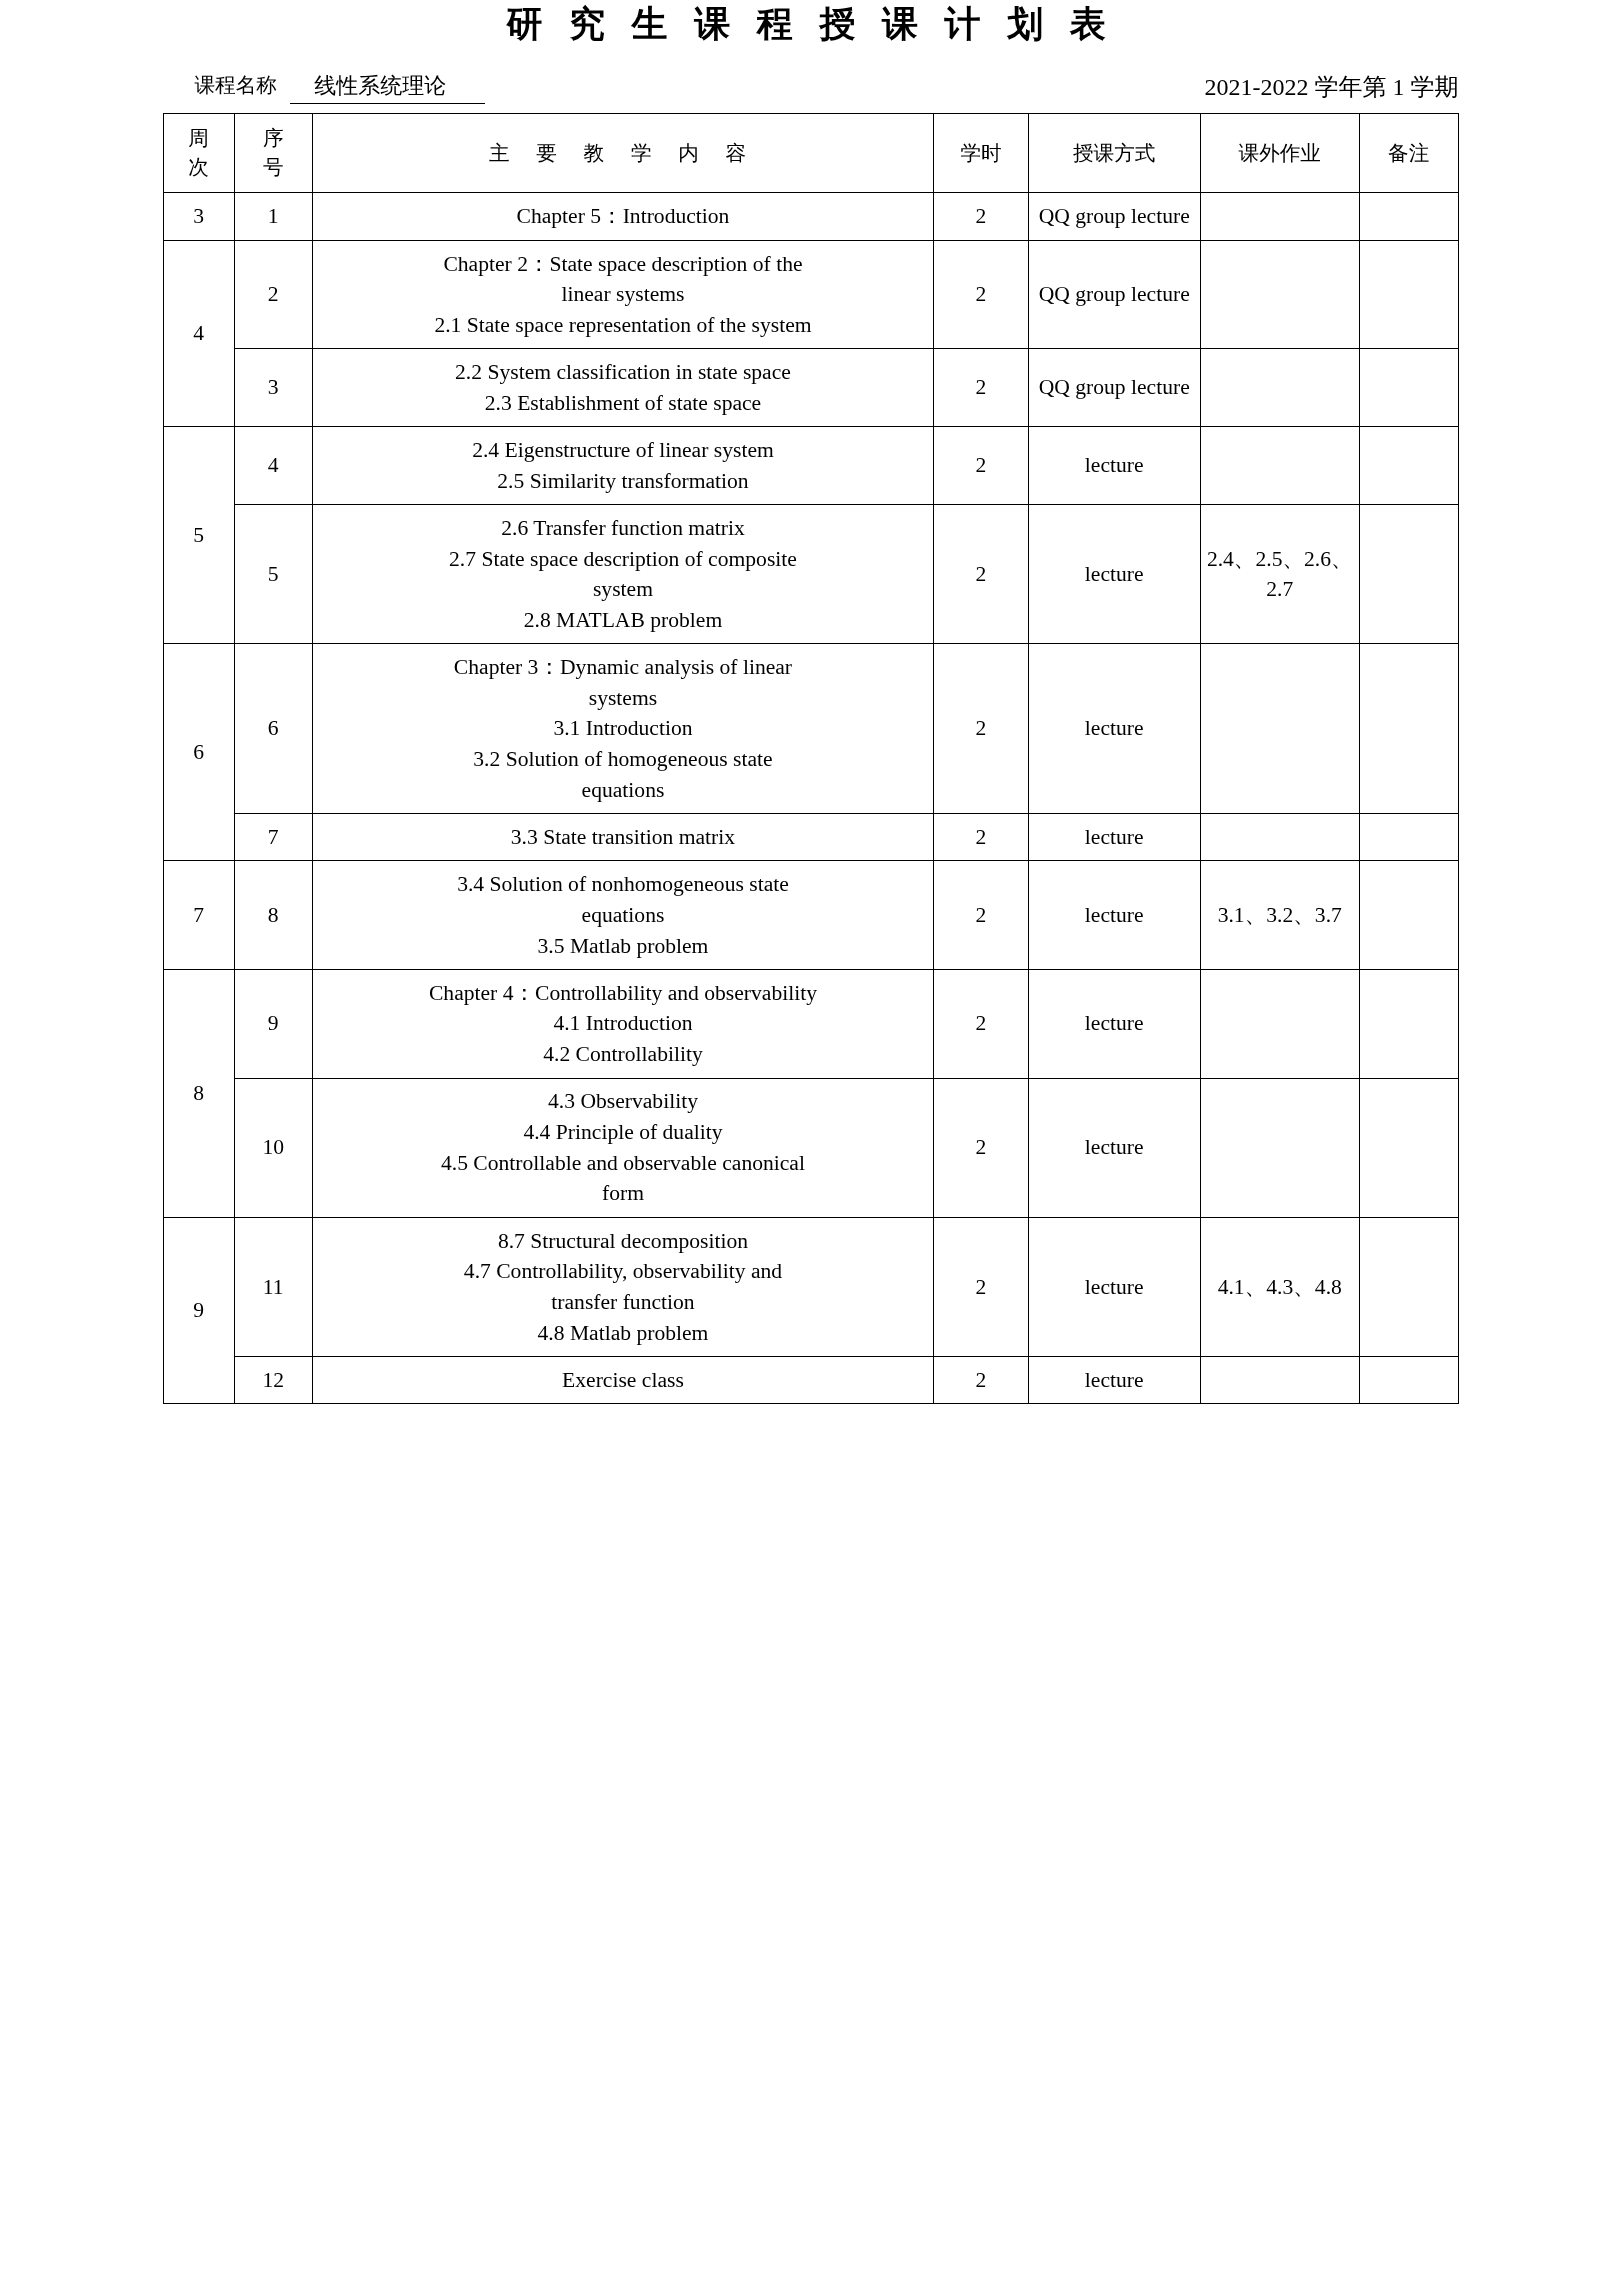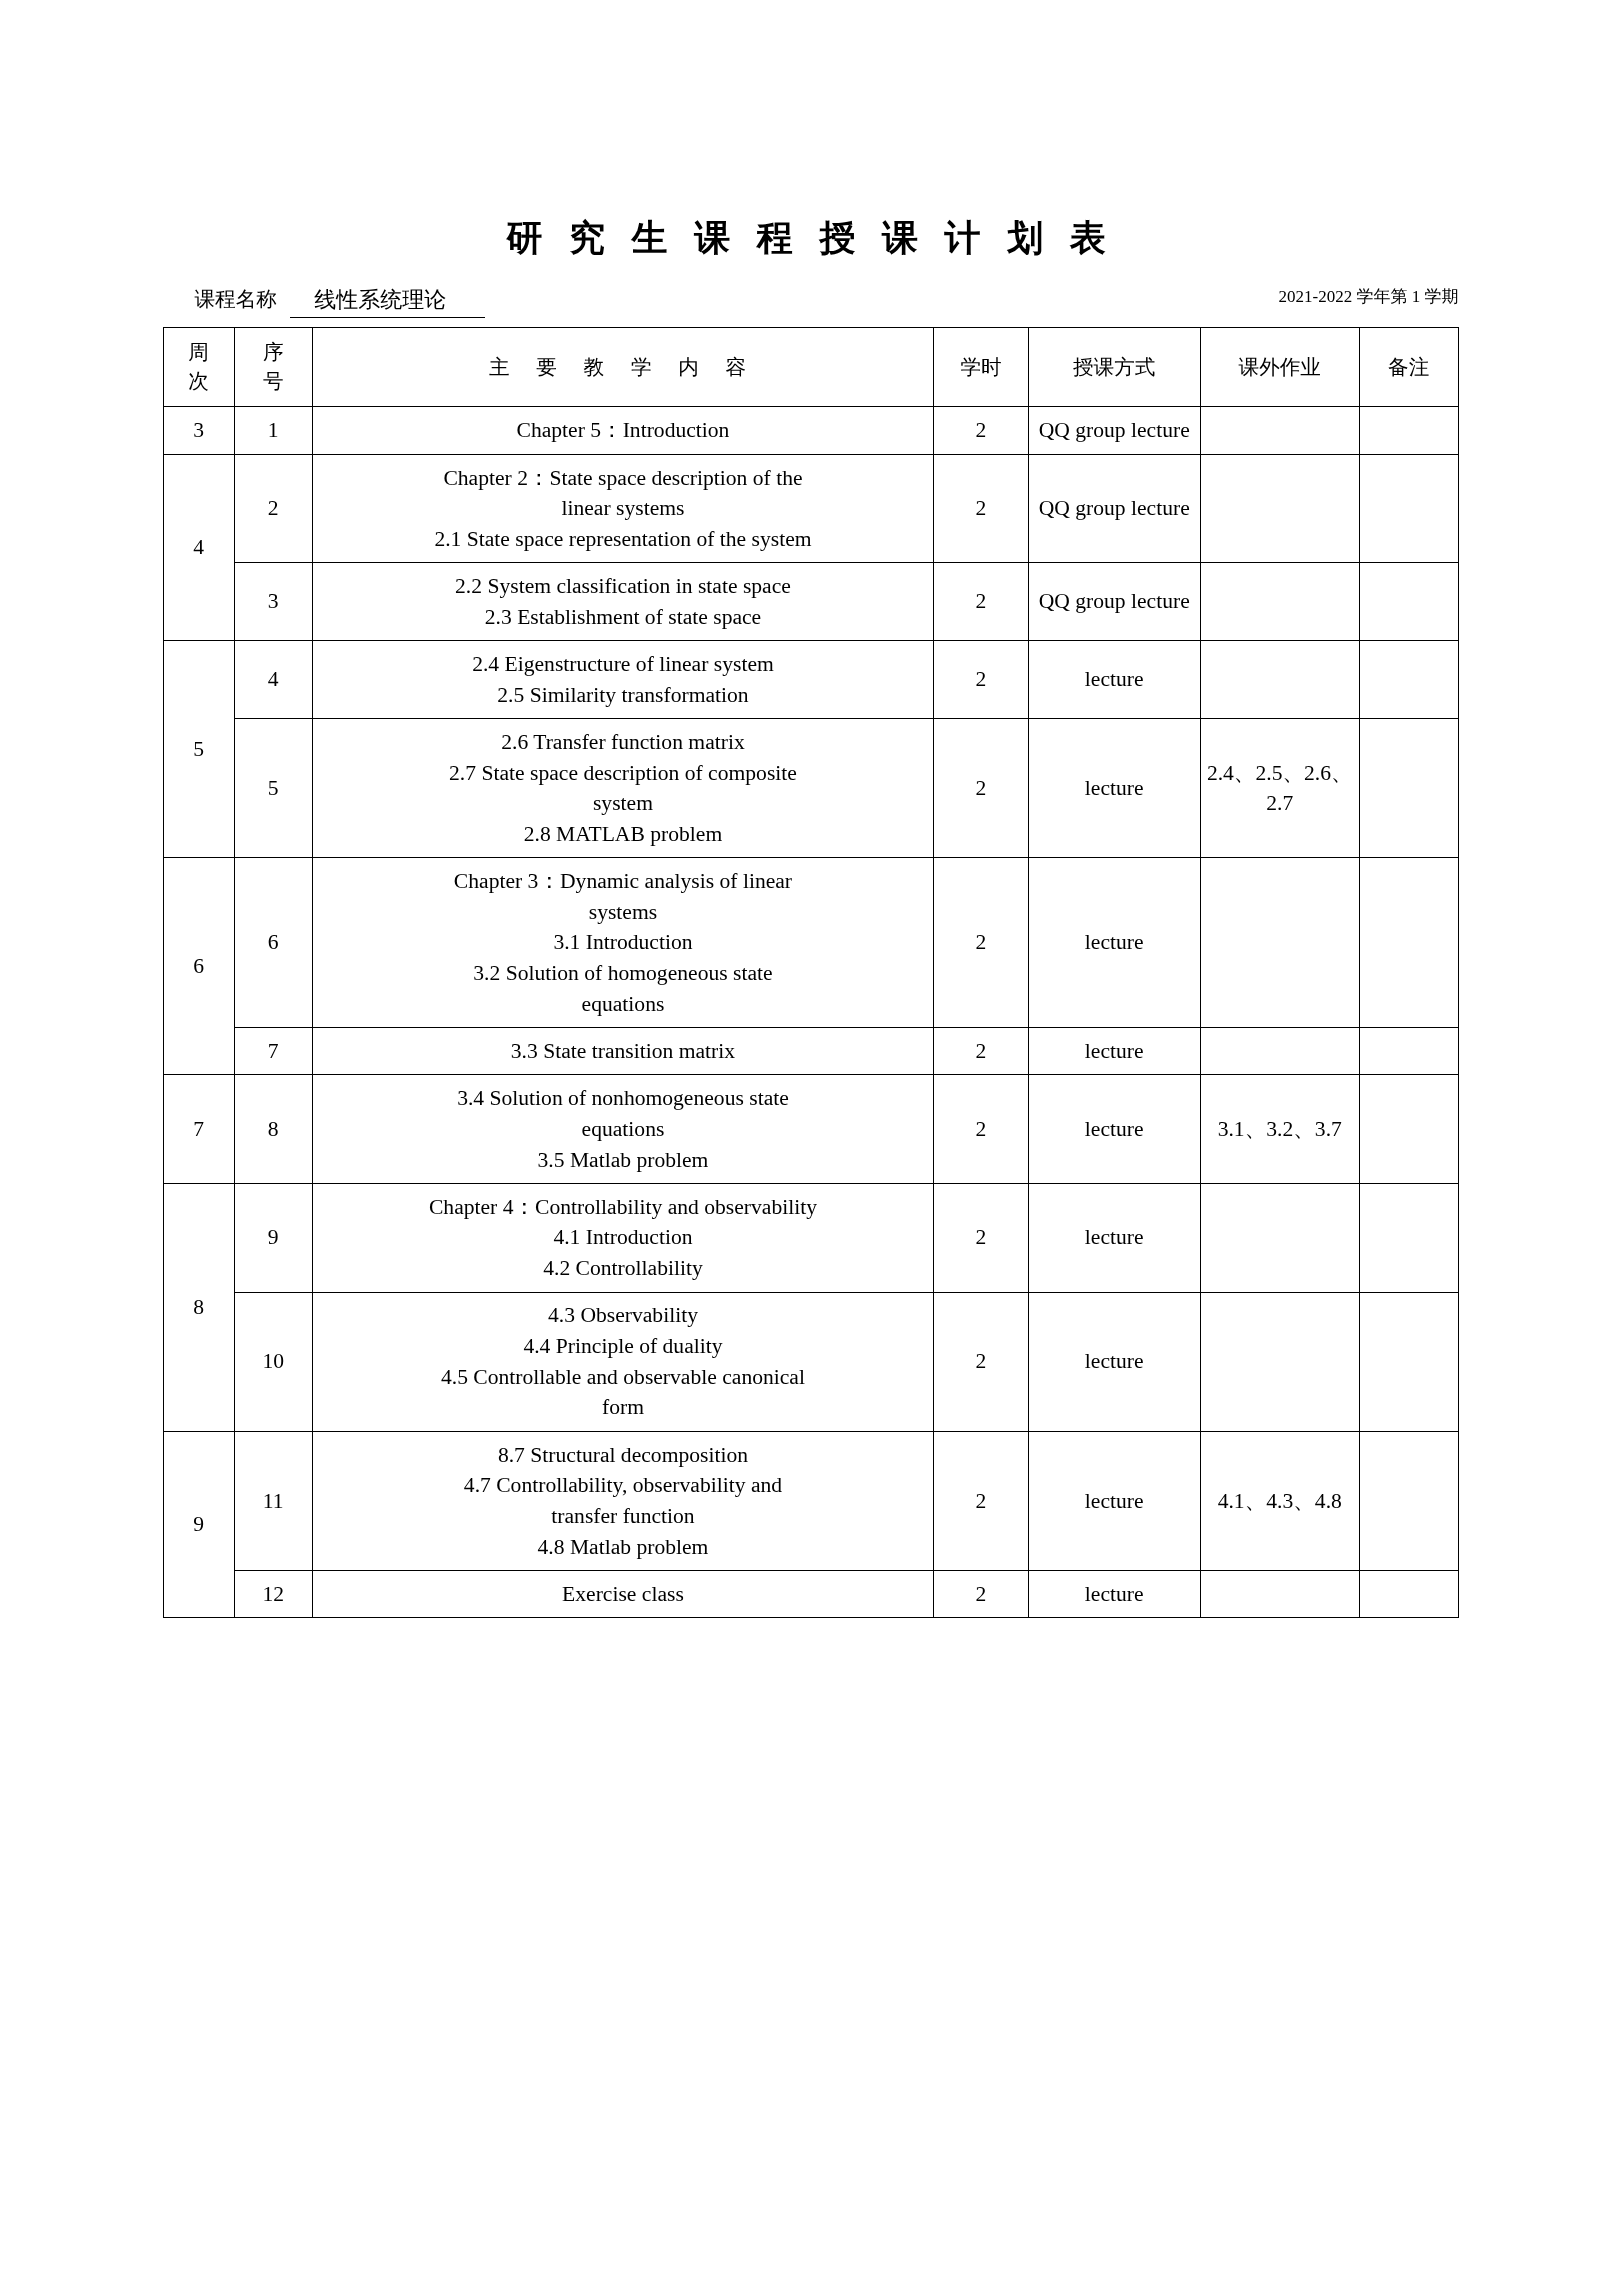--- a/index.html
+++ b/index.html
@@ -19,21 +19,20 @@
     height: 2293px;
     box-sizing: border-box;
     padding: 0;
     position: relative;
   }
   .doc-title {
     text-align: center;
     font-size: 36px;
     font-weight: bold;
     letter-spacing: 8.8px;
-    margin-top: 214px;
     font-family: "Liberation Serif", serif;
   }
   .subheader {
     width: 1296px;
     margin: 21.6px auto 0 auto;
     position: relative;
     height: 33px;
     font-size: 20.6px;
   }
   .course-label {
@@ -49,21 +48,21 @@
     font-size: 22px;
     border-bottom: 1px solid #000;
     padding: 0 23.5px 2px 9.8px;
     min-width: 162px;
     text-align: center;
   }
   .term {
     position: absolute;
     right: 0;
     top: 0;
-    font-size: 17px;
+    font-size: 24px;
   }
   table.plan {
     width: 1296px;
     margin: 9.8px auto 0 auto;
     border-collapse: collapse;
     table-layout: fixed;
   }
   table.plan td, table.plan th {
     border: 1px solid #000000;
     text-align: center;

